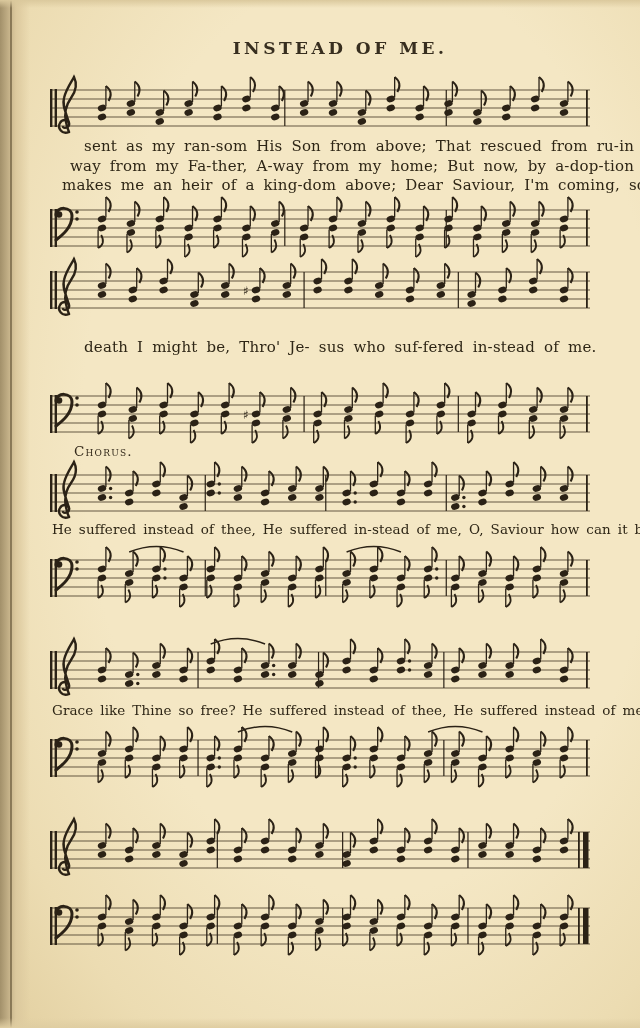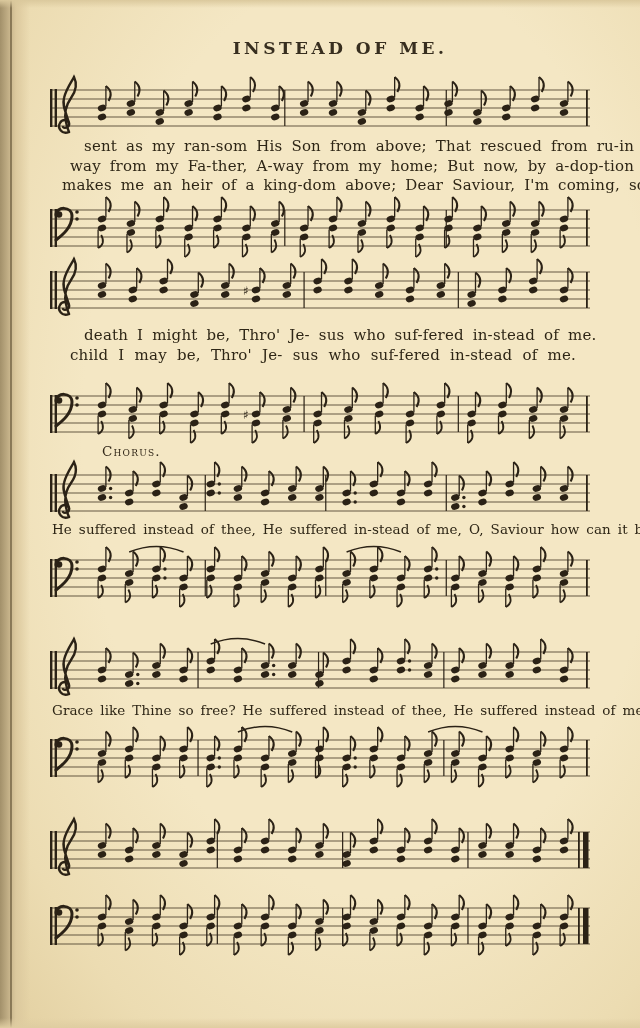--- a/index.html
+++ b/index.html
@@ -39,21 +39,21 @@
     font-size:15px; line-height:19.5px; letter-spacing:.2px; word-spacing:4px;
     text-align:justify; text-align-last:justify; white-space:nowrap;
     color:#2e2616;
   }
   .lyrics .line:nth-child(1){padding-left:24px;}
   .lyrics .line:nth-child(2){padding-left:10px;}
   .lyrics .line:nth-child(3){padding-left:2px;}
   .v2 .line{padding-right:22px;}
   .chorus-label{
     position:absolute; top:443px; left:74px; font-size:13.5px;
-    font-variant:small-caps; letter-spacing:1.2px; color:#33291a;margin-left:28px;
+    font-variant:small-caps; letter-spacing:1.2px; color:#33291a;
   }
   .chorus-line{
     position:absolute; left:52px; width:544px; font-size:13.5px;
     letter-spacing:.1px; word-spacing:2.5px; white-space:nowrap;
     text-align:justify; text-align-last:justify; color:#2e2616;
   }
   .page-number{
     position:absolute; top:964px; left:0; width:100%; text-align:center;
     font-size:13.5px; letter-spacing:2px; color:#3a3122;
   }
@@ -1497,23 +1497,22 @@
           </g>
         </svg></div>
     </div>
 
   <div class="lyrics v1" style="top:137px">
     <div class="line">sent as my ran-som His Son from above; That rescued from ru-in and</div>
     <div class="line">way from my Fa-ther, A-way from my home; But now, by a-dop-tion His</div>
     <div class="line">makes me an heir of a king-dom above; Dear Saviour, I'm coming, so</div>
   </div>
 
-  <div class="lyrics v2" style="top:326px">
+  <div class="lyrics v2" style="top:338px">
     <div class="line">death I might be, Thro' Je- sus who suf-fered in-stead of me.</div>
-    <div class="line">child I may be, Thro' Je- sus who suf-fered in-stead of me.</div>
   </div>
 
   <div class="chorus-label">Chorus.</div>
 
   <div class="chorus-line" style="top:521px">He suffered instead of thee, He suffered in-stead of me, O, Saviour how can it be,</div>
   <div class="chorus-line" style="top:702px">Grace like Thine so free? He suffered instead of thee, He suffered instead of me.</div>
 
 </div>
 
 </body></html>

